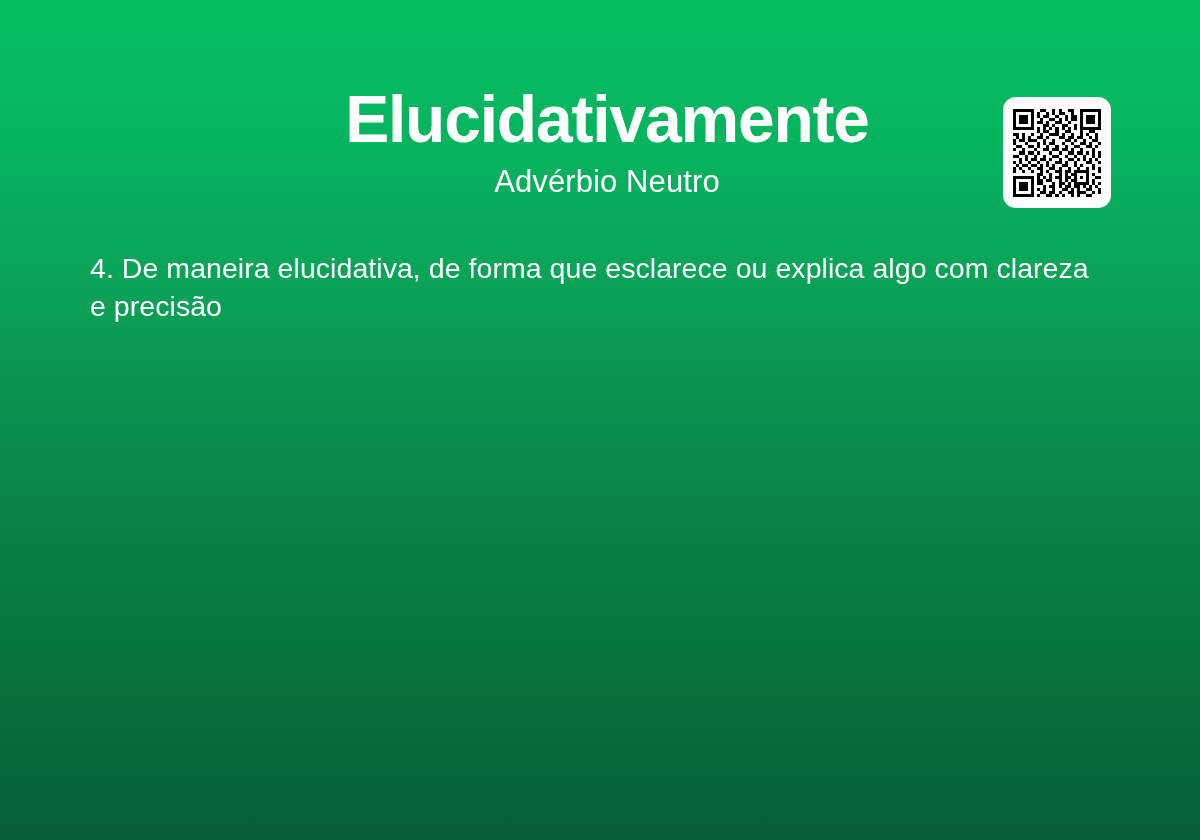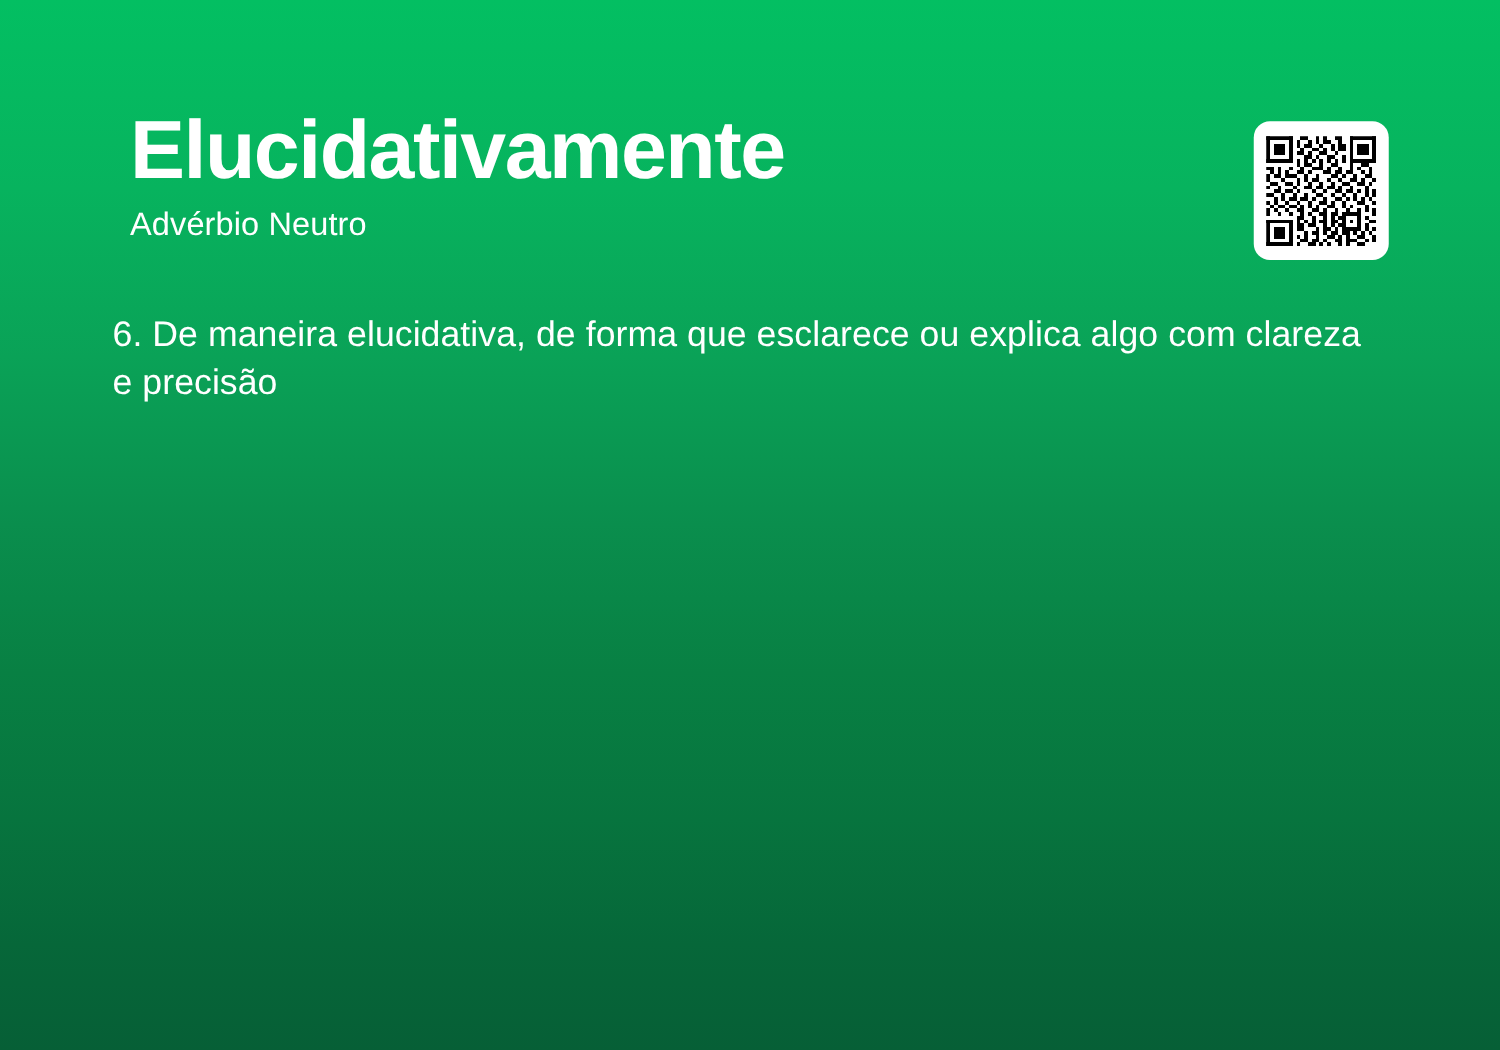--- a/index.html
+++ b/index.html
@@ -32,34 +32,35 @@
     overflow: hidden;
   }
 
   
   .header {
     position: absolute;
     left: 104px;
     top: 86px;
     right: 90px;
     height: 130px;
+    text-align: center;
   }
 
   .word-title {
     font-size: 66px;
     font-weight: 800;
     line-height: 1.0;
     letter-spacing: -1.2px;
     color: #FFFFFF;
     white-space: nowrap;
   }
 
   .word-class {
     margin-top: 14px;
-    font-size: 26px;
+    font-size: 31px;
     font-weight: 500;
     line-height: 1.0;
     letter-spacing: 0.1px;
     color: #FFFFFF;
     white-space: nowrap;
   }
 
   
   .qr-card {
     position: absolute;
@@ -350,21 +351,21 @@
         <rect x="14" y="28" width="1" height="1"></rect>
           <rect x="16" y="28" width="1" height="1"></rect>
         <rect x="19" y="28" width="1" height="1"></rect>
           <rect x="21" y="28" width="1" height="1"></rect>
         <rect x="24" y="28" width="2" height="1"></rect>
       </g>
     </svg>
   </div>
 
   <div class="definitions">
-    <div class="definition">6. De maneira elucidativa, de forma que esclarece ou explica algo com clareza e precisão</div>
+    <div class="definition">4. De maneira elucidativa, de forma que esclarece ou explica algo com clareza e precisão</div>
   </div>
 
   <div class="footer">
     
     
   </div>
 
 </div>
 
 </body></html>

